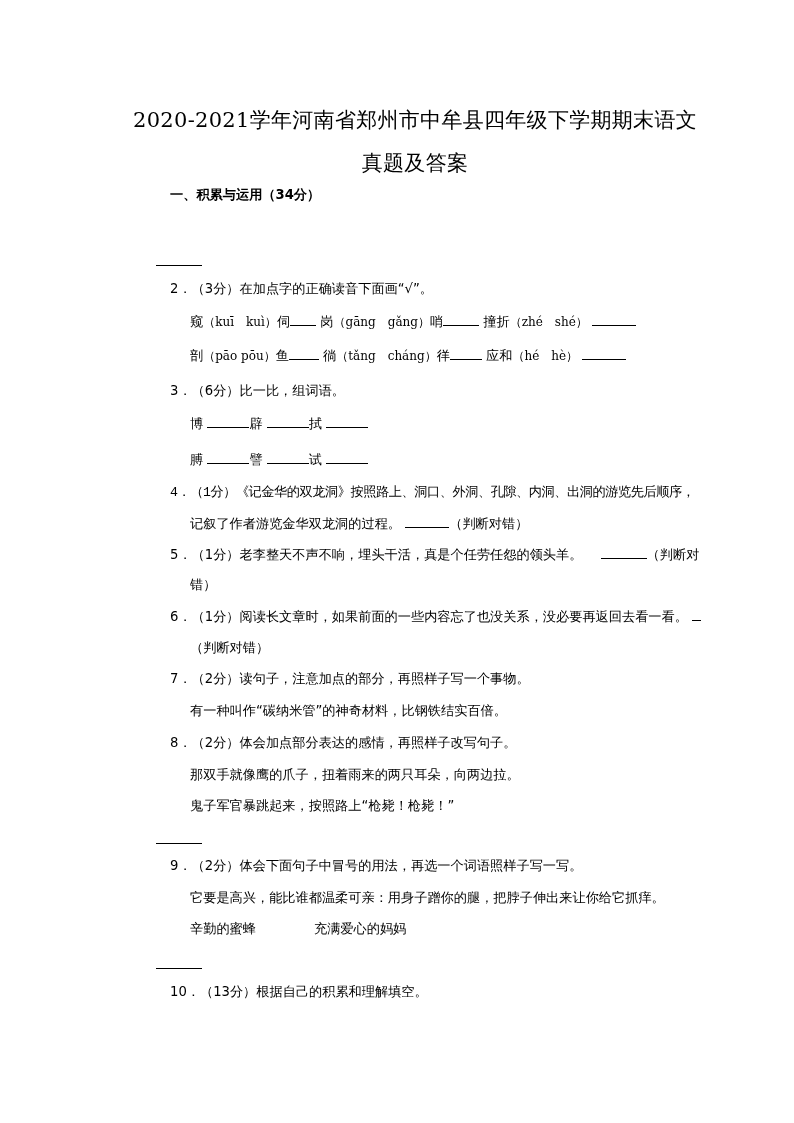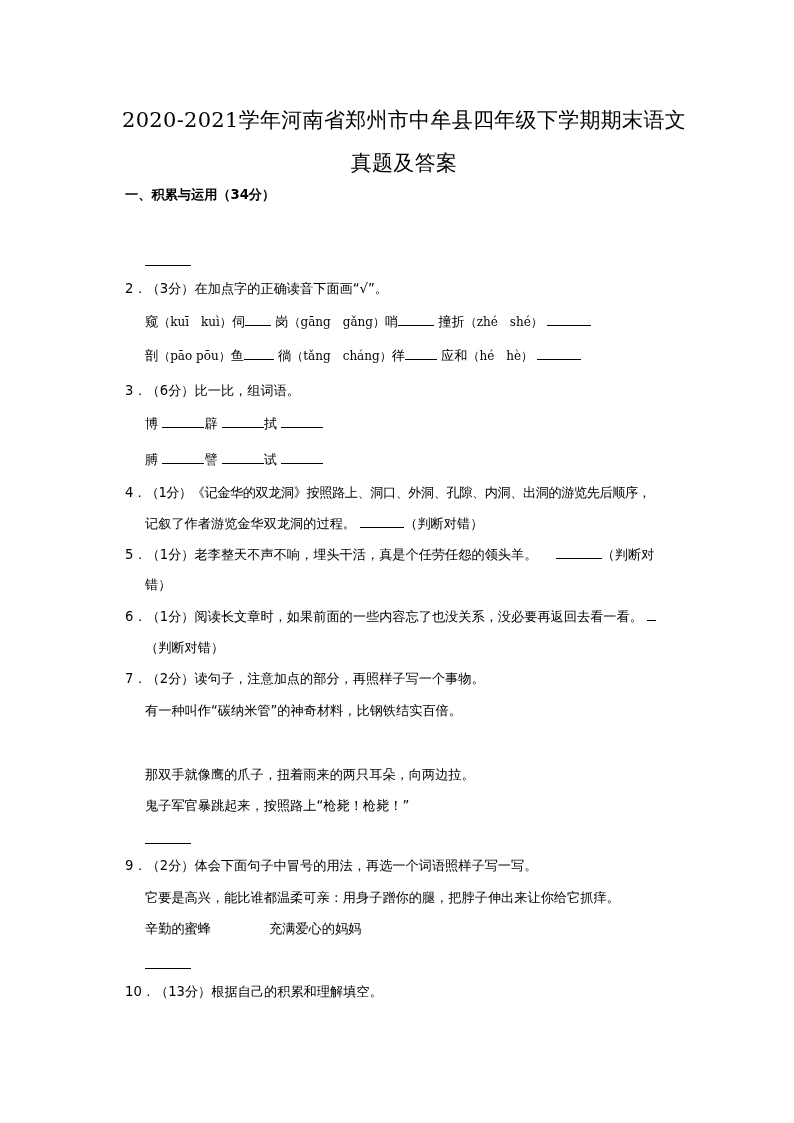--- a/index.html
+++ b/index.html
@@ -1,28 +1,28 @@
 <!DOCTYPE html>
 <html><head>
 <meta charset="utf-8">
 <style>
   html, body { margin: 0; padding: 0; background: #ffffff; }
   body {
     width: 794px; height: 1123px; position: relative; overflow: hidden;
     font-family: "DejaVu Sans", "Liberation Sans", sans-serif;
     color: #000;
   }
-  .page { position: absolute; left: 7px; top: 0; width: 702px; height: 1123px; background:#fff; }
+  .page { position: absolute; left: 18px; top: 0; width: 702px; height: 1123px; background:#fff; }
   .title {
     position: absolute; left: 0; width: 794px; text-align: center;
     font-family: "DejaVu Serif", "Liberation Serif", serif;
     font-size: 21px; letter-spacing: 0.3px;
   }
   .line {
-    position: absolute; font-size: 13.2px; white-space: nowrap; line-height: 18px;
+    position: absolute; font-size: 13.2px; white-space: nowrap; line-height: 18px; margin-left: 34px;
   }
   .section { font-weight: bold; font-size: 13.2px; }
   .indent { left: 138px; }
   .qnum { left: 118px; }
   .blank {
     display: inline-block; border-bottom: 1px solid #000; height: 12px; vertical-align: baseline;
   }
   .blank-line {
     position: absolute; left: 138px; height: 0; border-top: 1px solid #000; width: 46px;
   }
@@ -62,41 +62,42 @@
     <span class="blank" style="width:42px;"></span><span>拭</span>
     <span class="blank" style="width:42px;"></span>
   </div>
   <div class="line indent" style="top:451px;">
     <span>膊</span>
     <span class="blank" style="width:42px;"></span><span>譬</span>
     <span class="blank" style="width:42px;"></span><span>试</span>
     <span class="blank" style="width:42px;"></span>
   </div>
 
-  <div class="line qnum" style="top:484px; letter-spacing:-0.45px;">4．（1分）《记金华的双龙洞》按照路上、洞口、外洞、孔隙、内洞、出洞的游览先后顺序，</div>
+  <div class="line qnum" style="top:484px; letter-spacing:-0.45px;font-family:Liberation Mono, monospace;">4．（1分）《记金华的双龙洞》按照路上、洞口、外洞、孔隙、内洞、出洞的游览先后顺序，</div>
   <div class="line indent" style="top:515px;">
     <span>记叙了作者游览金华双龙洞的过程。</span>
     <span class="blank" style="width:44px;"></span><span>（判断对错）</span>
   </div>
 
   <div class="line qnum" style="top:546px;">
     <span>5．（1分）老李整天不声不响，埋头干活，真是个任劳任怨的领头羊。</span>
     <span class="gap" style="width:14px;"></span><span class="blank" style="width:46px;"></span><span>（判断对</span>
   </div>
   <div class="line indent" style="top:576px;">错）</div>
 
   <div class="line qnum" style="top:608px;">
     <span>6．（1分）阅读长文章时，如果前面的一些内容忘了也没关系，没必要再返回去看一看。</span>
     <span class="blank" style="width:9px;"></span>
   </div>
   <div class="line indent" style="top:639px;">（判断对错）</div>
 
   <div class="line qnum" style="top:670px;">7．（2分）读句子，注意加点的部分，再照样子写一个事物。</div>
   <div class="line indent" style="top:702px;">有一种叫作“碳纳米管”的神奇材料，比钢铁结实百倍。</div>
 
+  <div class="line qnum" style="top:734px;">8．（2分）体会加点部分表达的感情，再照样子改写句子。</div>
   <div class="line indent" style="top:766px;">那双手就像鹰的爪子，扭着雨来的两只耳朵，向两边拉。</div>
   <div class="line indent" style="top:797px;">鬼子军官暴跳起来，按照路上“枪毙！枪毙！”</div>
   <div class="blank-line" style="top:843px;"></div>
 
   <div class="line qnum" style="top:857px;">9．（2分）体会下面句子中冒号的用法，再选一个词语照样子写一写。</div>
   <div class="line indent" style="top:889px;">它要是高兴，能比谁都温柔可亲：用身子蹭你的腿，把脖子伸出来让你给它抓痒。</div>
   <div class="line indent" style="top:920px;">
     <span>辛勤的蜜蜂</span><span class="gap" style="width:58px;"></span><span>充满爱心的妈妈</span>
   </div>
   <div class="blank-line" style="top:968px;"></div>

